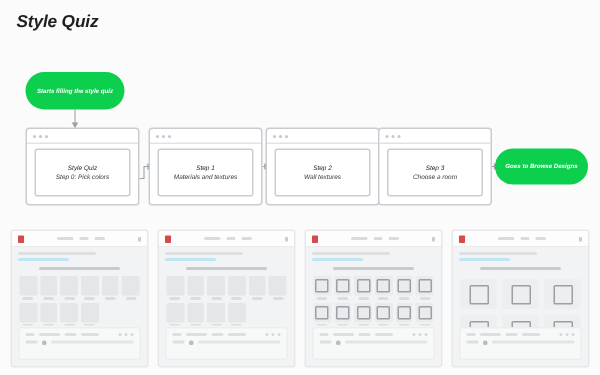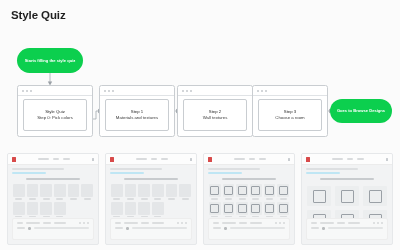--- a/index.html
+++ b/index.html
@@ -2,21 +2,21 @@
 <html><head>
 <meta charset="utf-8">
 <style>
   html,body{margin:0;padding:0;}
   body{
     width:400px;height:250px;overflow:hidden;
     background:#fbfbfb;
     font-family:"Liberation Sans","DejaVu Sans",sans-serif;
     -webkit-font-smoothing:antialiased;
   }
-  .page{position:relative;width:400px;height:224px;}
+  .page{position:relative;width:400px;height:224px;font-style:italic;}
 
   
   .page-title{
     position:absolute;left:11px;top:9px;
     font-size:11.5px;font-weight:bold;color:#1f1f1f;
     letter-spacing:-.1px;
   }
 
   
   .flow{position:absolute;left:0;top:44px;width:400px;height:100px;}

